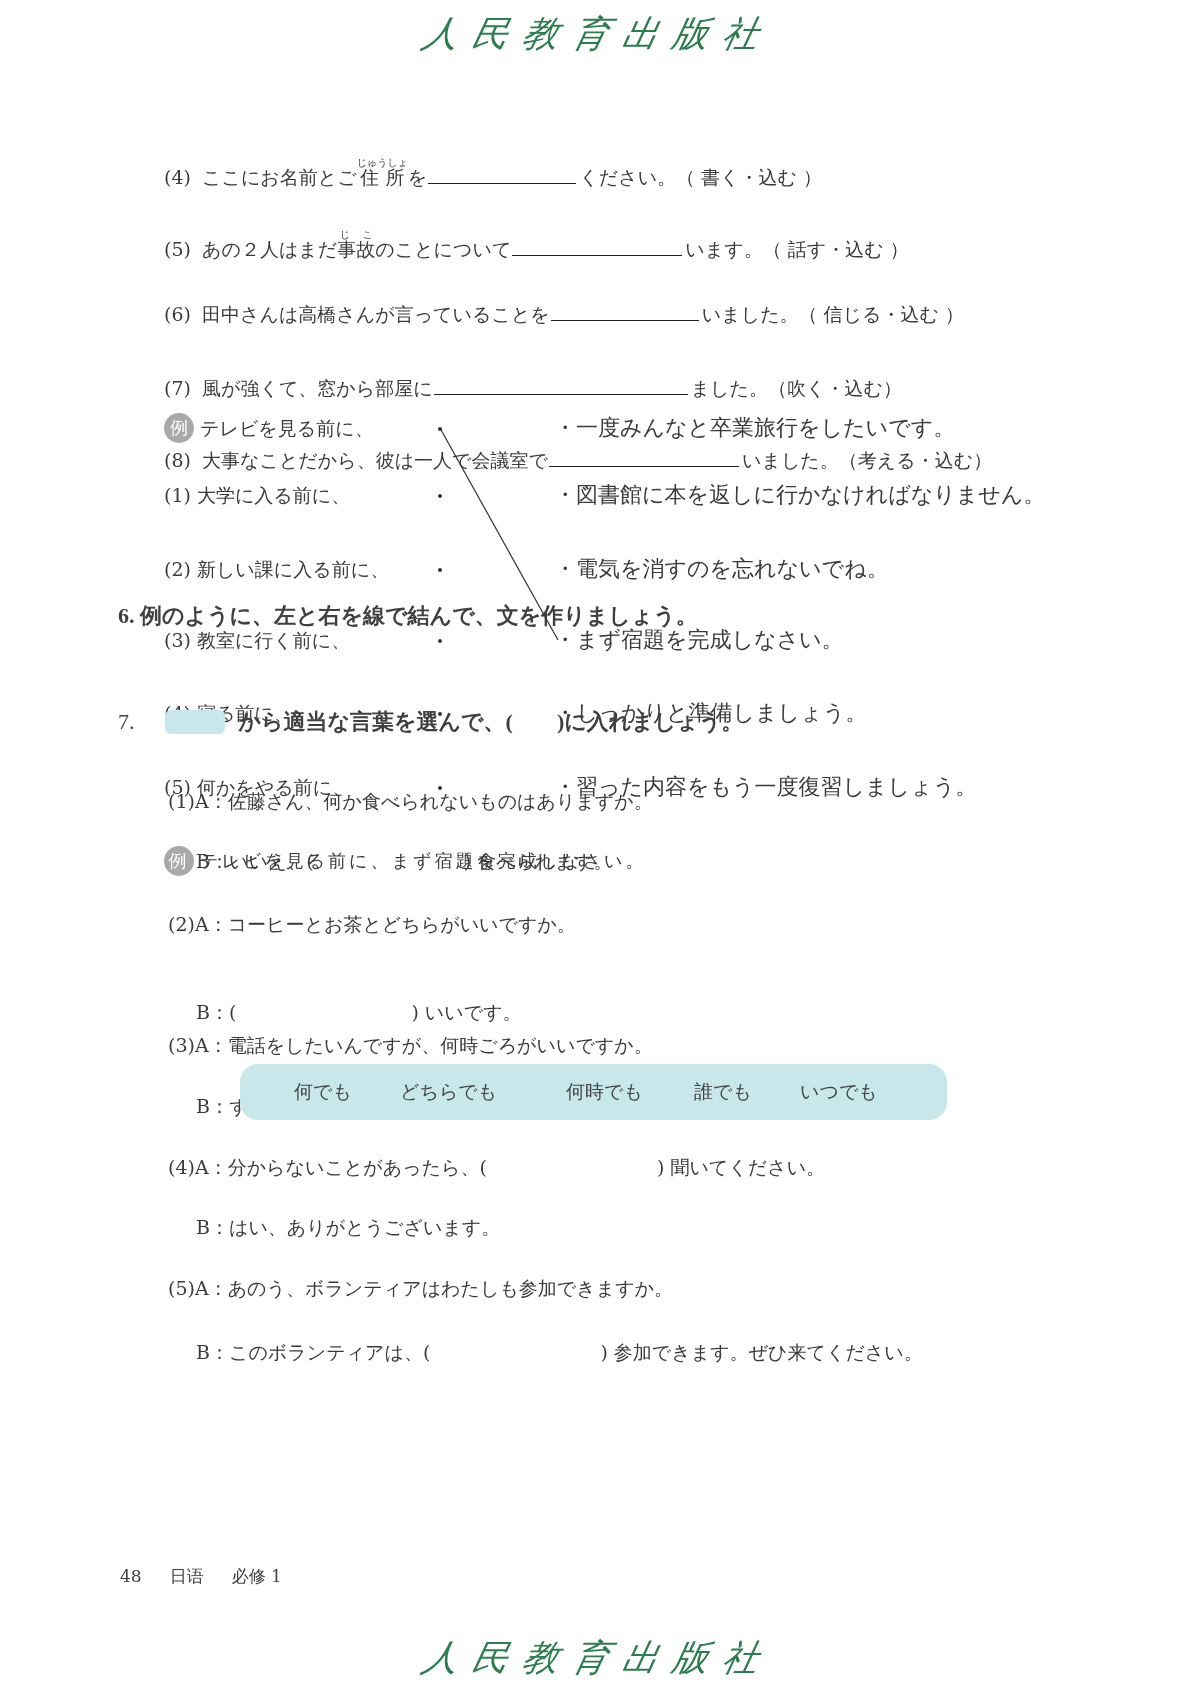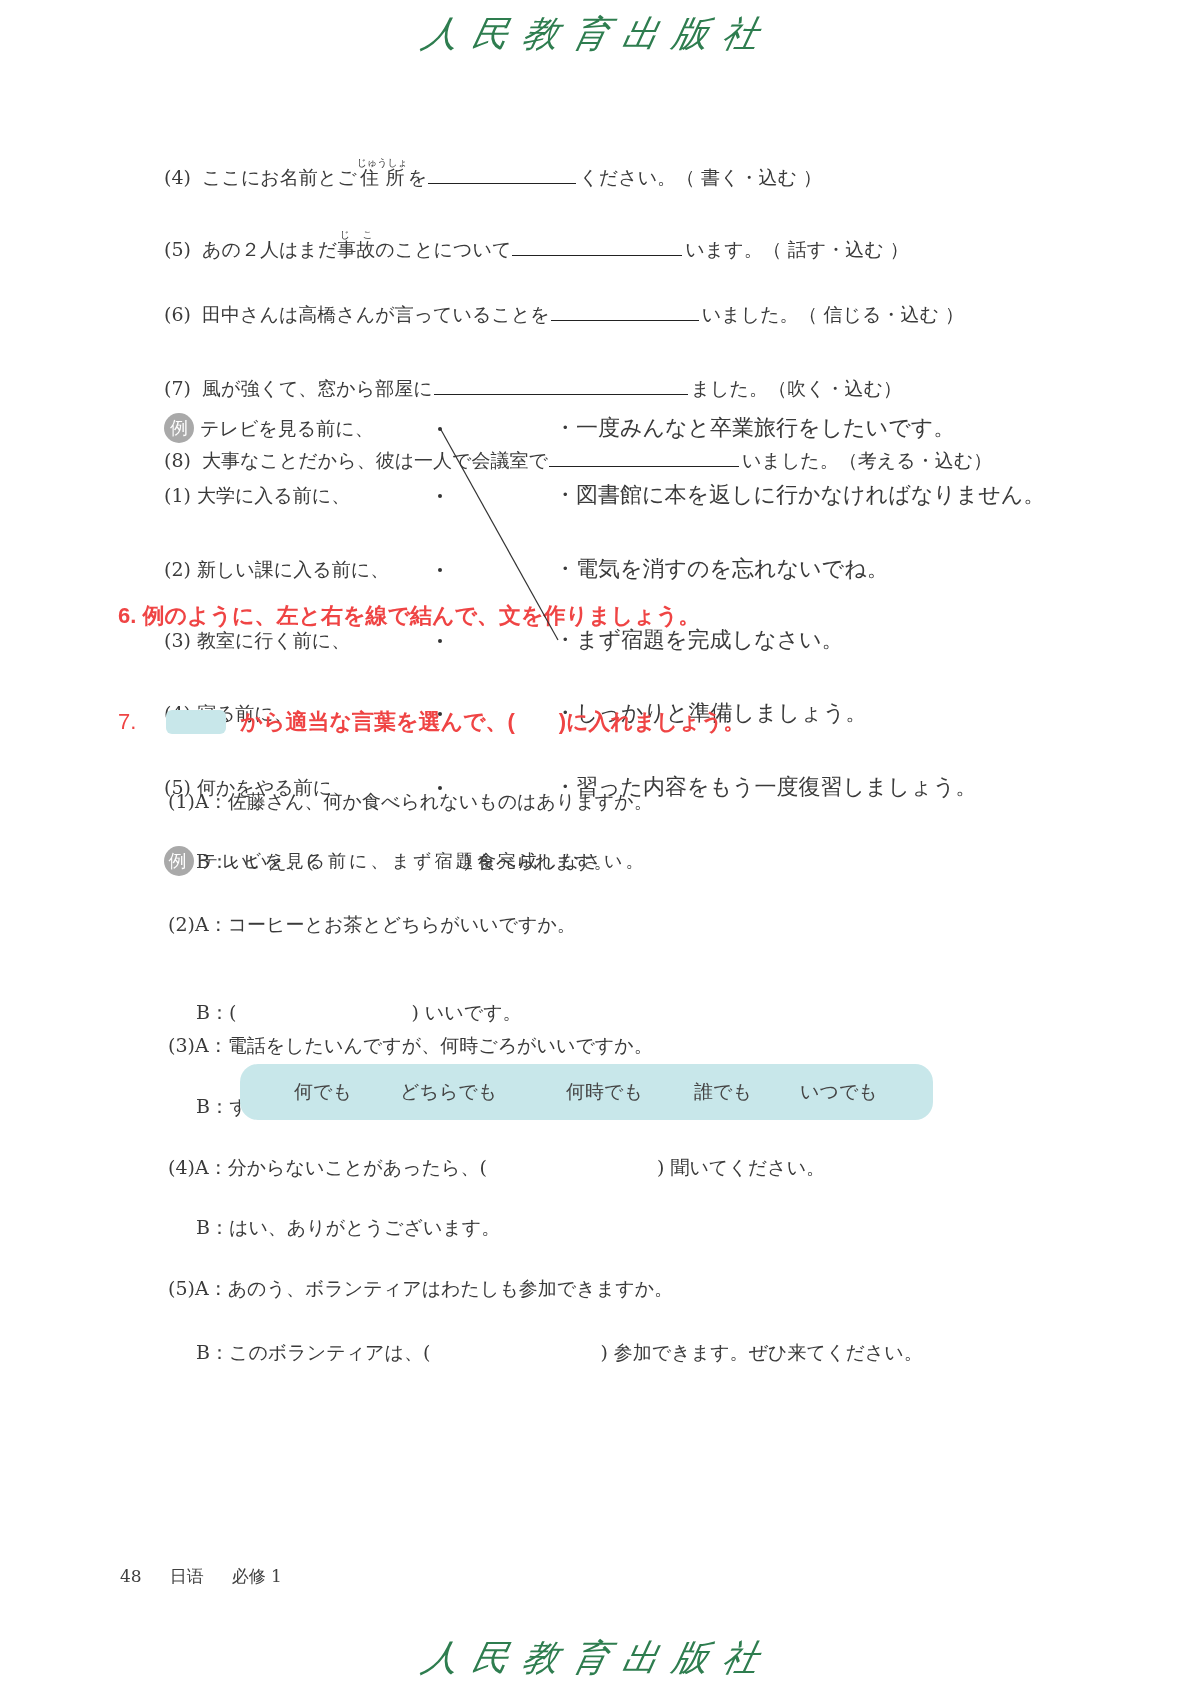--- a/index.html
+++ b/index.html
@@ -14,35 +14,35 @@
     display: flex; align-items: center; justify-content: center; white-space: nowrap;
     transform: skewX(-12deg);
   }
   .logo.top { top: 12px; }
   .logo.bottom { top: 1636px; }
   .line { font-size: 19px; white-space: nowrap; display: flex; align-items: baseline; line-height: 24px; }
   .num { display: inline-block; width: 38px; }
   .blank { display: inline-block; border-bottom: 1.3px solid #222; height: 20px; margin: 0 1px; }
   .hint { margin-left: 2px; }
   ruby rt { font-size: 10px; }
-  .heading { font-family: Liberation Sans, sans-serif; font-weight: bold; font-size: 22px; color: #ef4444; white-space: nowrap; line-height: 28px; }
+  .heading { font-family: Liberation Serif, serif; font-weight: bold; font-size: 22px; color: #404040; white-space: nowrap; line-height: 28px; }
   .ex-badge {
     display: inline-flex; width: 30px; height: 30px; border-radius: 50%; background: #a9a9a9; color: #fff;
     align-items: center; justify-content: center; font-size: 18px; margin-right: 6px; vertical-align: middle;
   }
   .match-left { left: 164px; font-size: 19px; white-space: nowrap; line-height: 30px; display: flex; align-items: center; }
   .dot { width: 4px; height: 4px; background: #333; border-radius: 50%; }
   .match-right { left: 554px; font-size: 22px; white-space: nowrap; line-height: 30px; }
   .ex-answer { left: 164px; font-size: 18px; letter-spacing: 3px; white-space: nowrap; display: flex; align-items: center; }
   .blank-chip { display: inline-block; width: 60px; height: 24px; background: #c8e7ea; border-radius: 6px; vertical-align: middle; margin: 0 14px 0 30px; }
   .dia { font-size: 19px; white-space: nowrap; line-height: 26px; }
   .paren-gap { display: inline-block; }
   .word-box {
     left: 240px; top: 1064px; width: 693px; height: 56px; background: #c8e7ea; border-radius: 18px;
-    display: flex; align-items: center; font-size: 19px; color: #444;
+    display: flex; align-items: center; font-size: 19px; color: #444; padding-left: 14px;
   }
   .word { position: absolute; white-space: nowrap; }
   .footer { left: 120px; top: 1565px; font-size: 17px; color: #404040; white-space: nowrap; }
   .footer span { margin-right: 28px; }
 </style>
 </head>
 <body>
 
 <div class="abs logo top">人民教育出版社</div>
 

